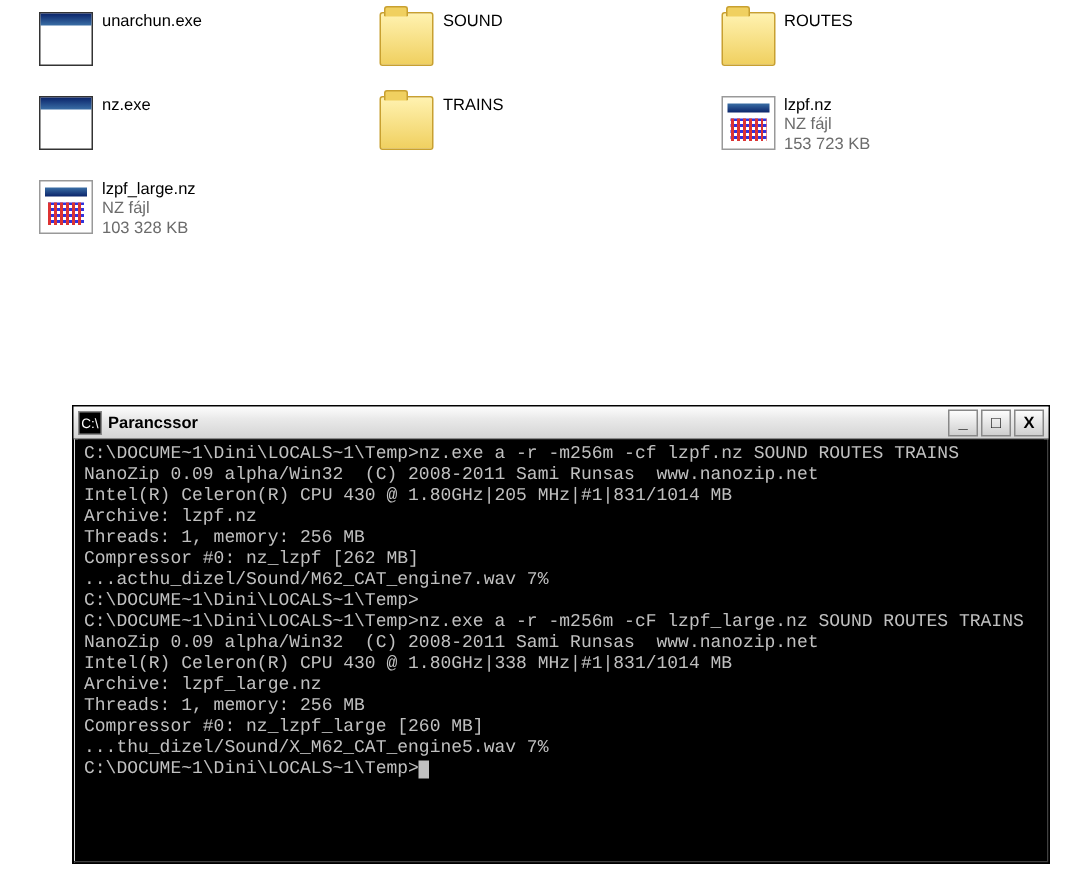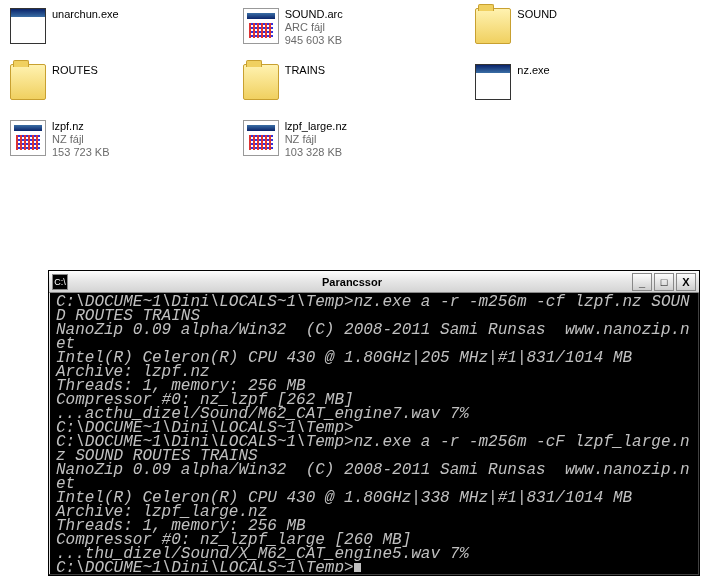--- a/index.html
+++ b/index.html
@@ -7,21 +7,21 @@
     font-family: Tahoma, sans-serif;
     font-size: 11px;
     background: #fff;
     width: 714px;
     height: 582px;
     position: relative;
     overflow: hidden;
   }
   .desktop {
     width: 100%;
-    padding: 6px 8px 0 8px;
+    padding: 6px 8px 0 24px;
   }
   .file-grid {
     display: grid;
     grid-template-columns: repeat(3, 1fr);
     grid-auto-rows: 48px;
     row-gap: 8px;
     column-gap: 0;
   }
   .file-item {
     display: flex;
@@ -122,84 +122,75 @@
     display:flex; align-items:center;
     padding:0 3px;
     border-bottom:1px solid #888;
   }
   .cmd-icon {
     width:16px; height:16px;
     background:#000; border:1px solid #888; color:#fff;
     font-size:9px; display:flex; align-items:center; justify-content:center;
     margin-right:4px;
   }
-  .title-text { font-weight:bold; font-size:11px; color:#000; flex:1;text-align:center; }
+  .title-text { font-weight:bold; font-size:11px; color:#000; flex:1; }
   .win-btns { display:flex; gap:2px; }
   .wbtn {
     width:20px; height:18px;
     background:linear-gradient(#fdfdfd,#cfcfcf);
     border:1px solid #888;
     display:flex; align-items:center; justify-content:center;
     font-family:Arial; font-size:11px; font-weight:bold;
     cursor:pointer;
   }
   .term-body {
     position:absolute; top:22px; left:3px; right:3px; bottom:3px;
     background:#000; color:#c0c0c0;
     font-family:"Lucida Console","Courier New",monospace;
-    font-size:16px;
+    font-size:12px;
     line-height:14px;
     padding:2px 4px;
     overflow:hidden;
-    font-style:italic;
   }
   .term-body pre { white-space:pre-wrap; word-break:break-all; font:inherit;}
   .cursor { display:inline-block; width:7px; height:12px; background:#c0c0c0; vertical-align:bottom; }
 </style>
 </head>
 <body>
 
 <div class="desktop">
   <div class="file-grid" id="file-grid">
       <div class="file-item">
         <div class="icon-box icon-exe"></div>
         <div class="file-text">
           <span class="file-name">unarchun.exe</span>
         </div>
       </div>
       <div class="file-item">
-        <div class="icon-box icon-bin"></div>
-        <div class="file-text">
-          <span class="file-name">SOUND.arc</span>
-          <span class="file-meta">ARC fájl</span>
-          <span class="file-meta">945 603 KB</span>
-        </div>
-      </div>
-      <div class="file-item">
         <div class="icon-box icon-folder"></div>
         <div class="file-text">
           <span class="file-name">SOUND</span>
         </div>
       </div>
       <div class="file-item">
         <div class="icon-box icon-folder"></div>
         <div class="file-text">
           <span class="file-name">ROUTES</span>
         </div>
       </div>
       <div class="file-item">
+        <div class="icon-box icon-exe"></div>
+        <div class="file-text">
+          <span class="file-name">nz.exe</span>
+        </div>
+      </div>
+      <div class="file-item">
         <div class="icon-box icon-folder"></div>
         <div class="file-text">
           <span class="file-name">TRAINS</span>
-        </div>
-      </div>
-      <div class="file-item">
-        <div class="icon-box icon-exe"></div>
-        <div class="file-text">
-          <span class="file-name">nz.exe</span>
         </div>
       </div>
       <div class="file-item">
         <div class="icon-box icon-bin"></div>
         <div class="file-text">
           <span class="file-name">lzpf.nz</span>
           <span class="file-meta">NZ fájl</span>
           <span class="file-meta">153 723 KB</span>
         </div>
       </div>

